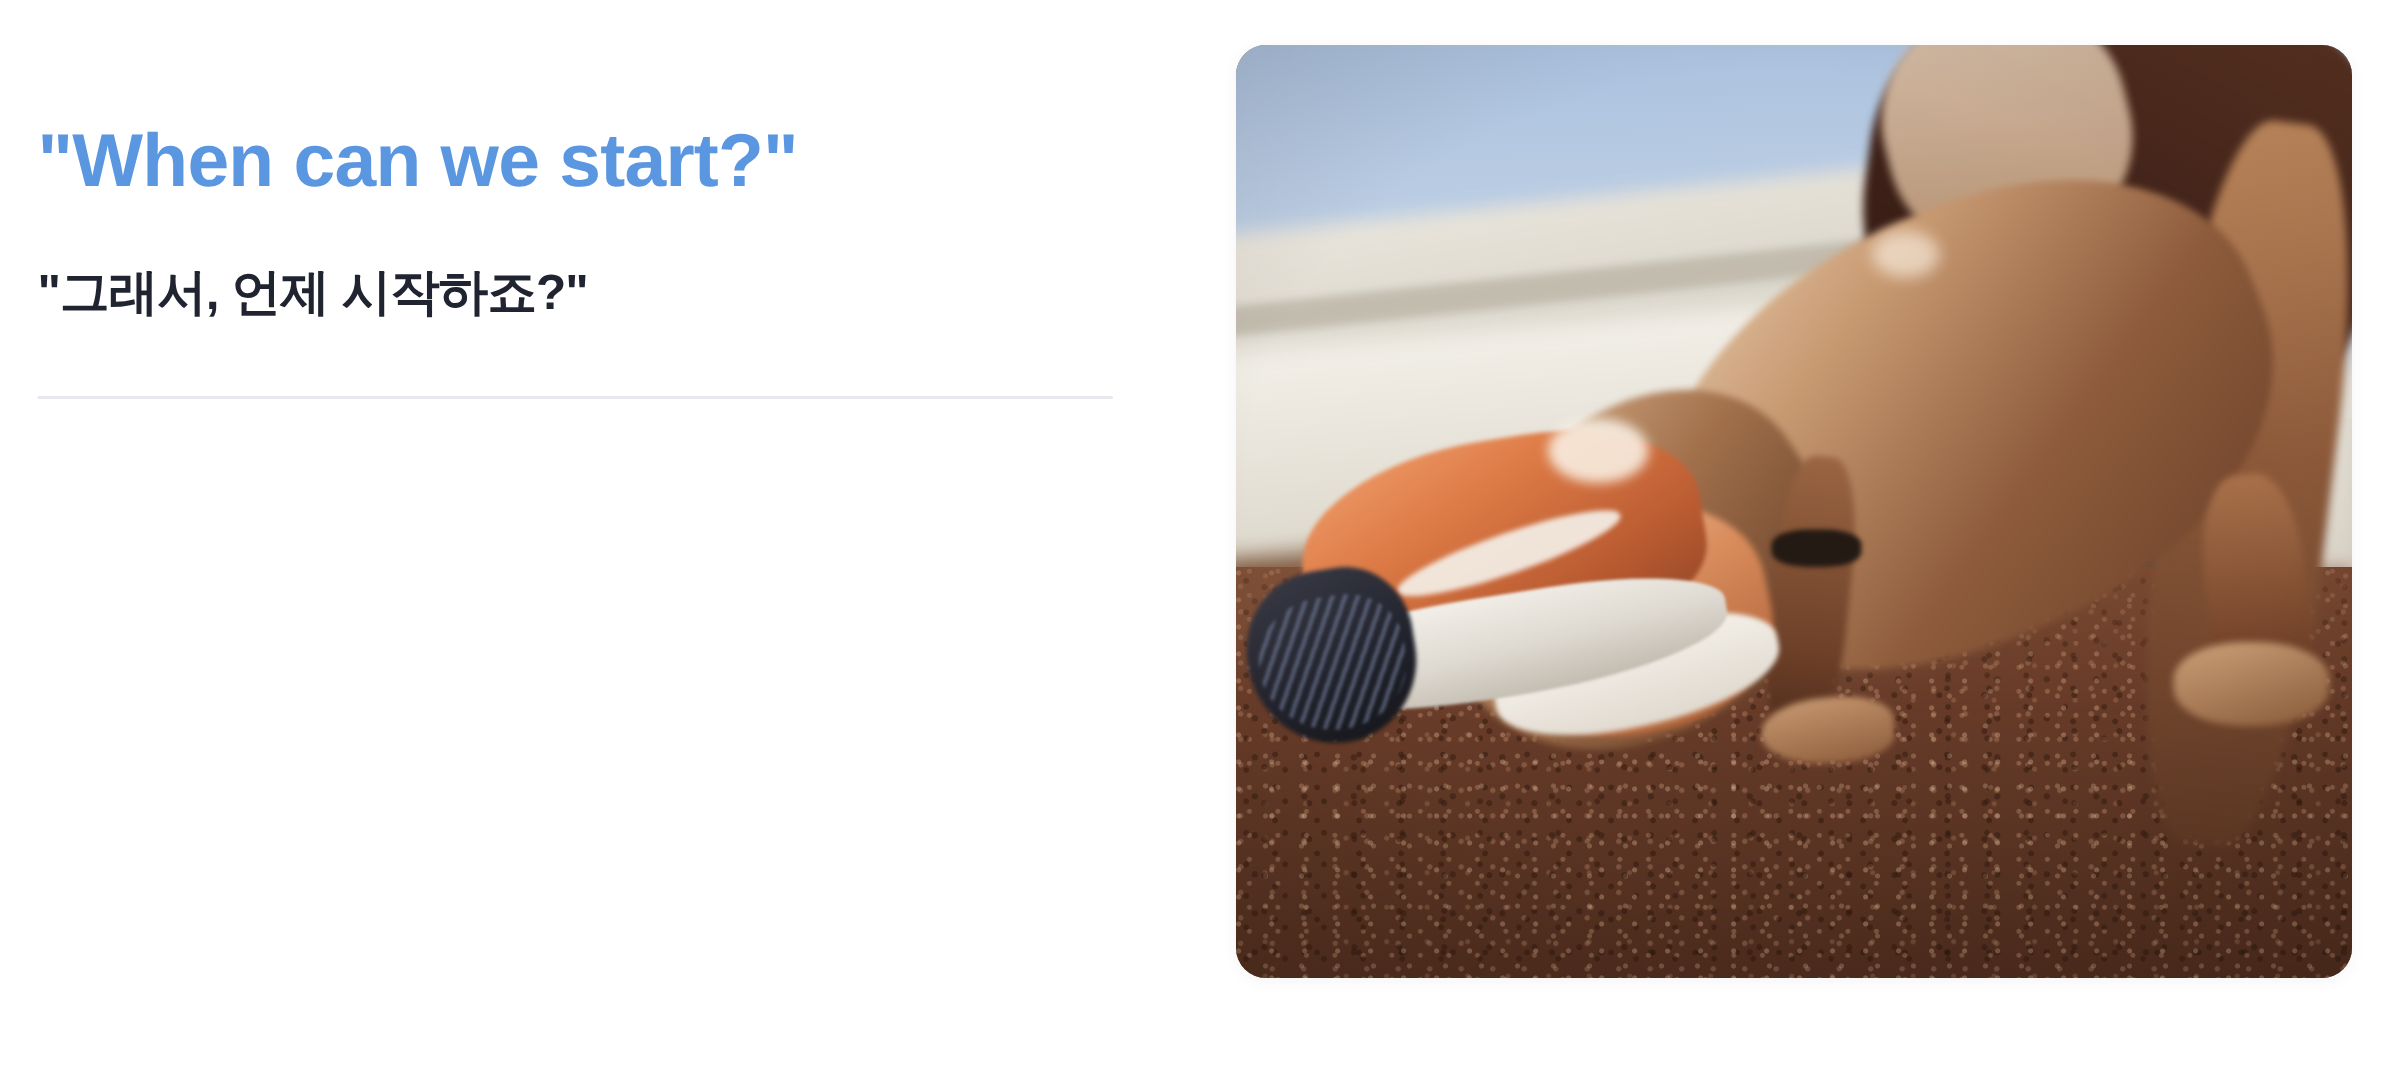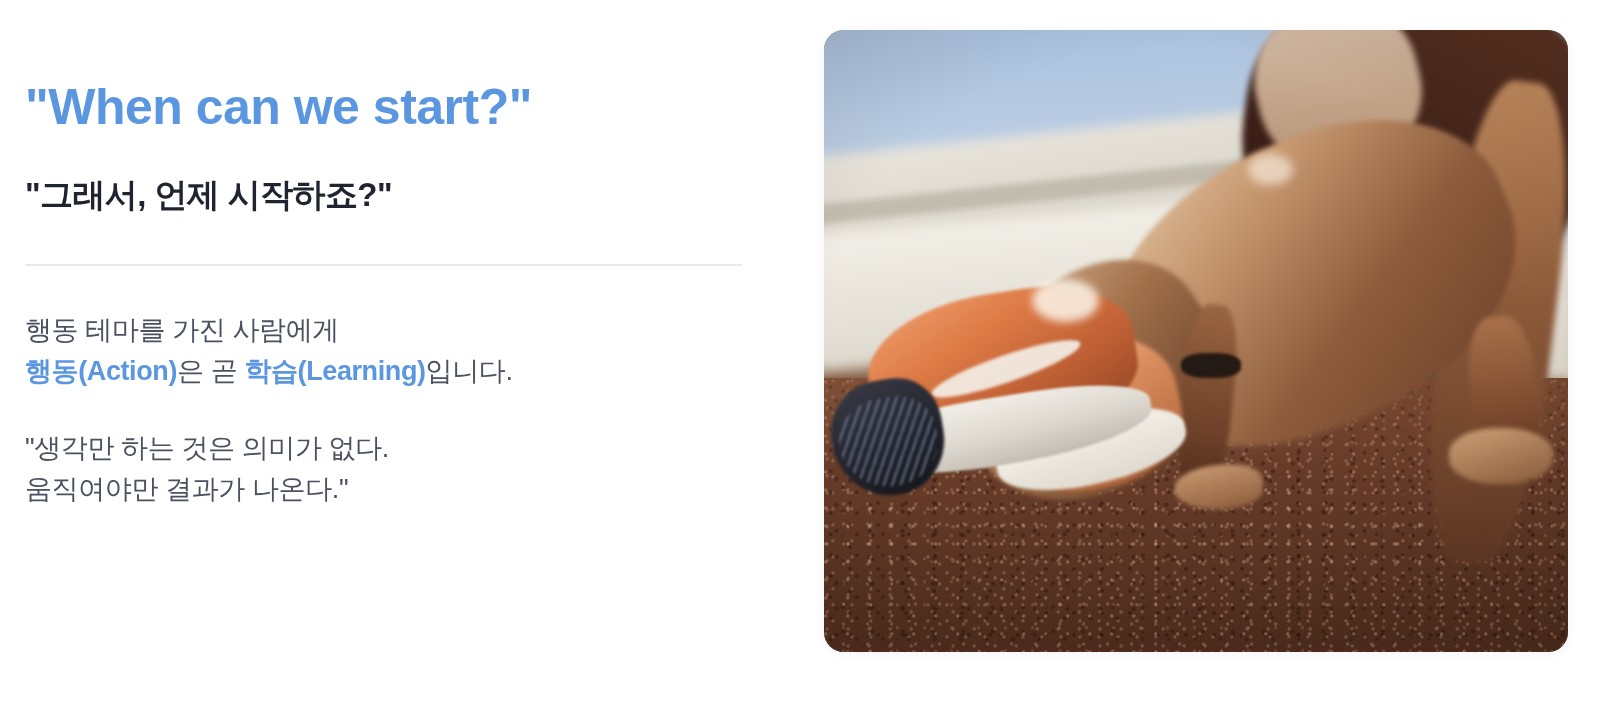--- a/index.html
+++ b/index.html
@@ -358,33 +358,20 @@
 <div class="slide">
 
   <div class="left-col">
 
     <h1 class="headline">"When can we start?"</h1>
 
     <h2 class="subheadline">"그래서, 언제 시작하죠?"</h2>
 
     <div class="divider"></div>
 
-    <div class="body-block">
-
-      <p class="para">
-        <span class="line">행동 테마를 가진 사람에게</span>
-        <span class="line"><span class="accent">행동(Action)</span><span>은 곧 </span><span class="accent">학습(Learning)</span><span>입니다.</span></span>
-      </p>
-
-      <p class="para">
-        <span class="line">"생각만 하는 것은 의미가 없다.</span>
-        <span class="line">움직여야만 결과가 나온다."</span>
-      </p>
-
-    </div>
   </div>
 
   <div class="photo-frame">
     <div class="photo">
       <div class="sky"></div>
       <div class="stand"></div>
       <div class="stand2"></div>
       <div class="rail"></div>
       <div class="bg-blur-right"></div>
       <div class="dark-wedge"></div>

